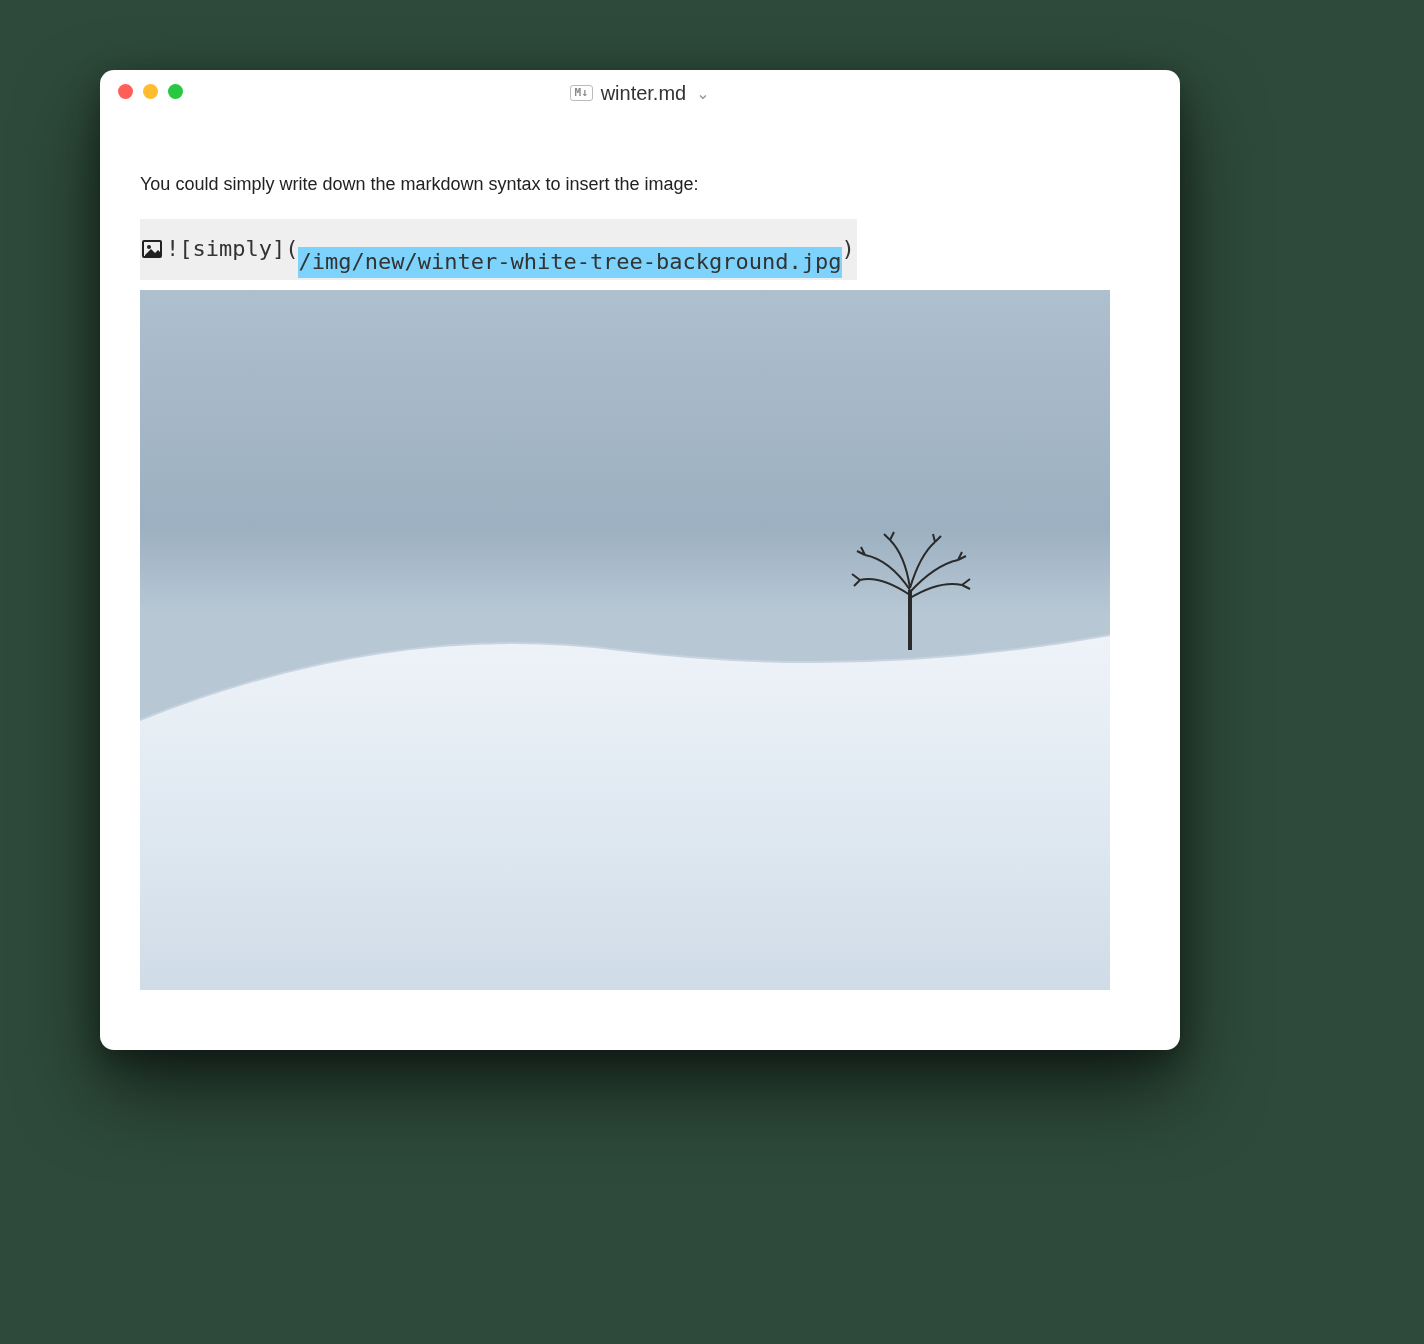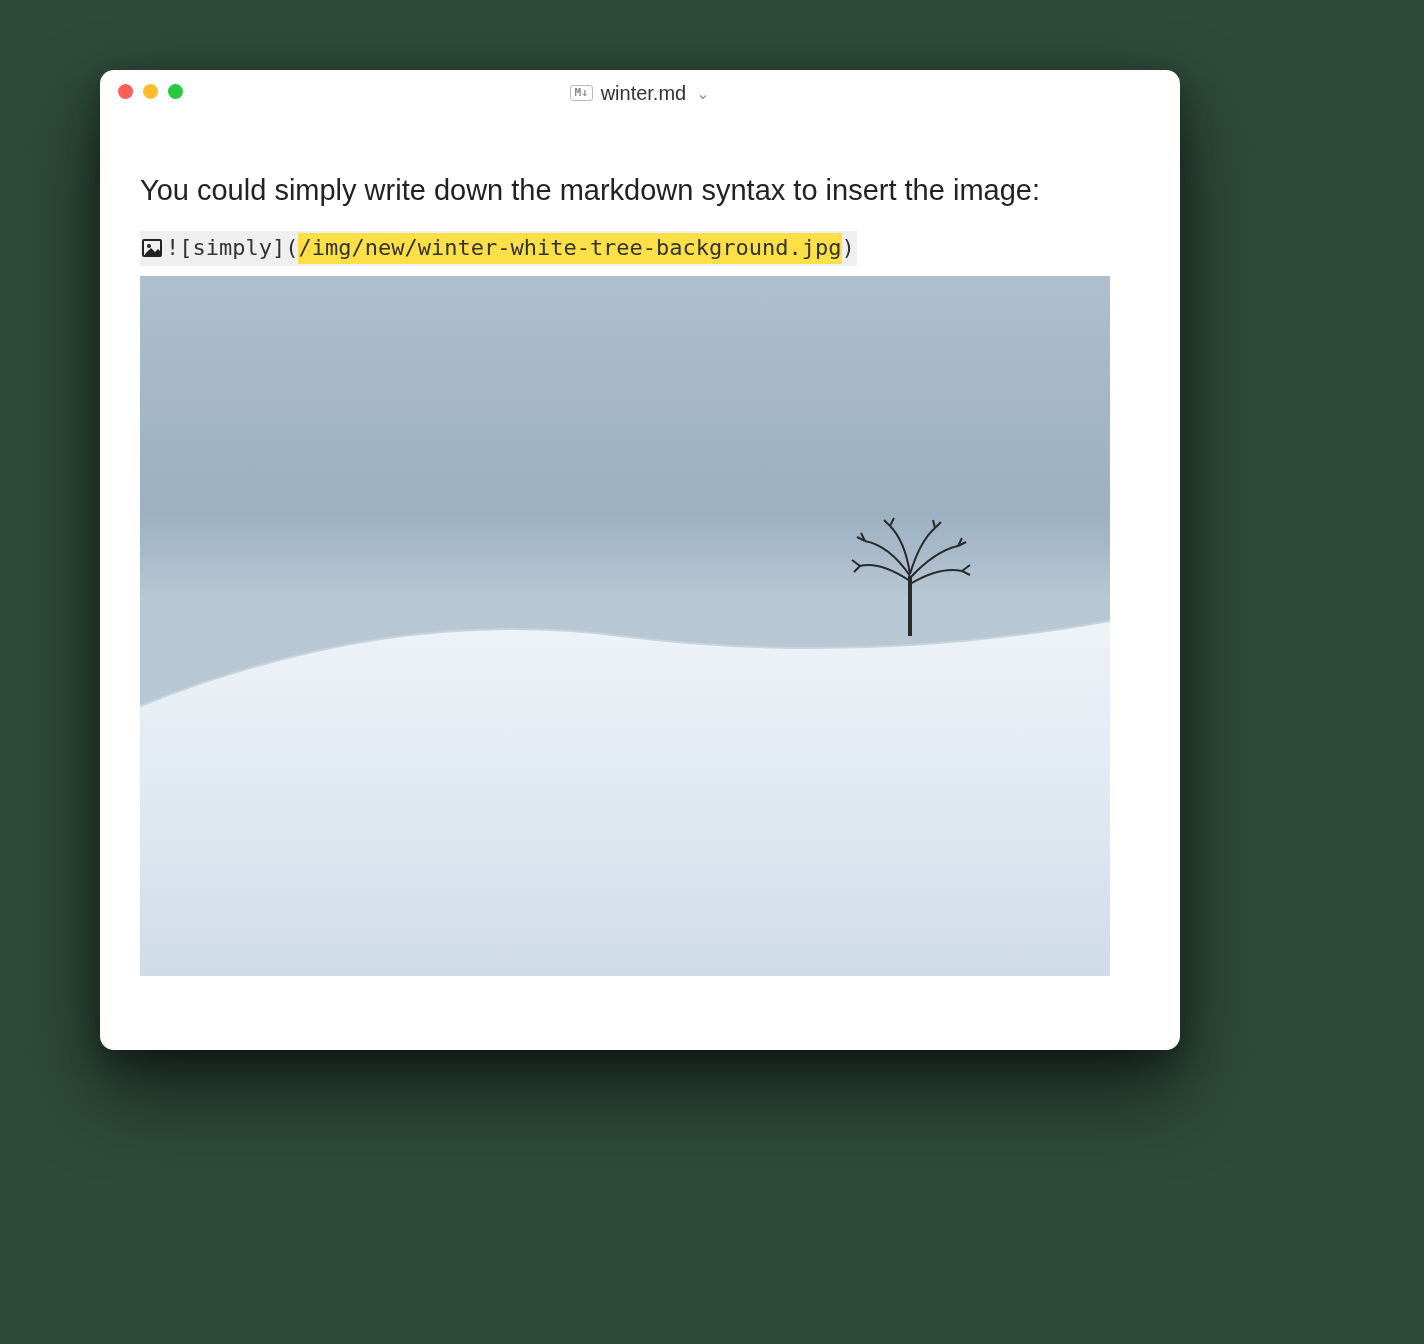--- a/index.html
+++ b/index.html
@@ -18,28 +18,28 @@
   .dot.yellow{background:#febc2e;}
   .dot.green{background:#28c840;}
   .title-group{margin:0 auto;display:flex;align-items:center;gap:8px;color:#333;font-size:20px;}
   .md-badge{
     font-size:11px;font-weight:600;color:#8a8a8a;letter-spacing:.5px;
     border:1px solid #bbb;border-radius:3px;padding:0 3px;line-height:14px;
     font-family:ui-monospace,Menlo,monospace;
   }
   .chev{color:#9a9a9a;font-size:16px;margin-left:2px;}
   .content{padding:28px 40px 20px 40px;}
-  .lead{font-size:29px;color:#222;margin:30px 0 24px 0;font-weight:400;}
+  .lead{font-size:18px;color:#222;margin:30px 0 24px 0;font-weight:400;}
   .code-line{
     font-family:ui-monospace,SFMono-Regular,Menlo,Consolas,monospace;
     font-size:22px;color:#333;
     background:#efefef;display:inline-flex;align-items:center;
     padding:2px 2px;line-height:1.4;
   }
-  .code-line .hl{background:#fde047;}
+  .code-line .hl{background:#7dd3fc;margin-top:26px;}
   .img-icon{display:inline-flex;margin-right:4px;}
   .preview{
     margin-top:10px;width:970px;height:700px;position:relative;overflow:hidden;
   }
   .preview svg{width:100%;height:100%;display:block;}
 </style>
 </head>
 <body>
 
 <div class="window">

